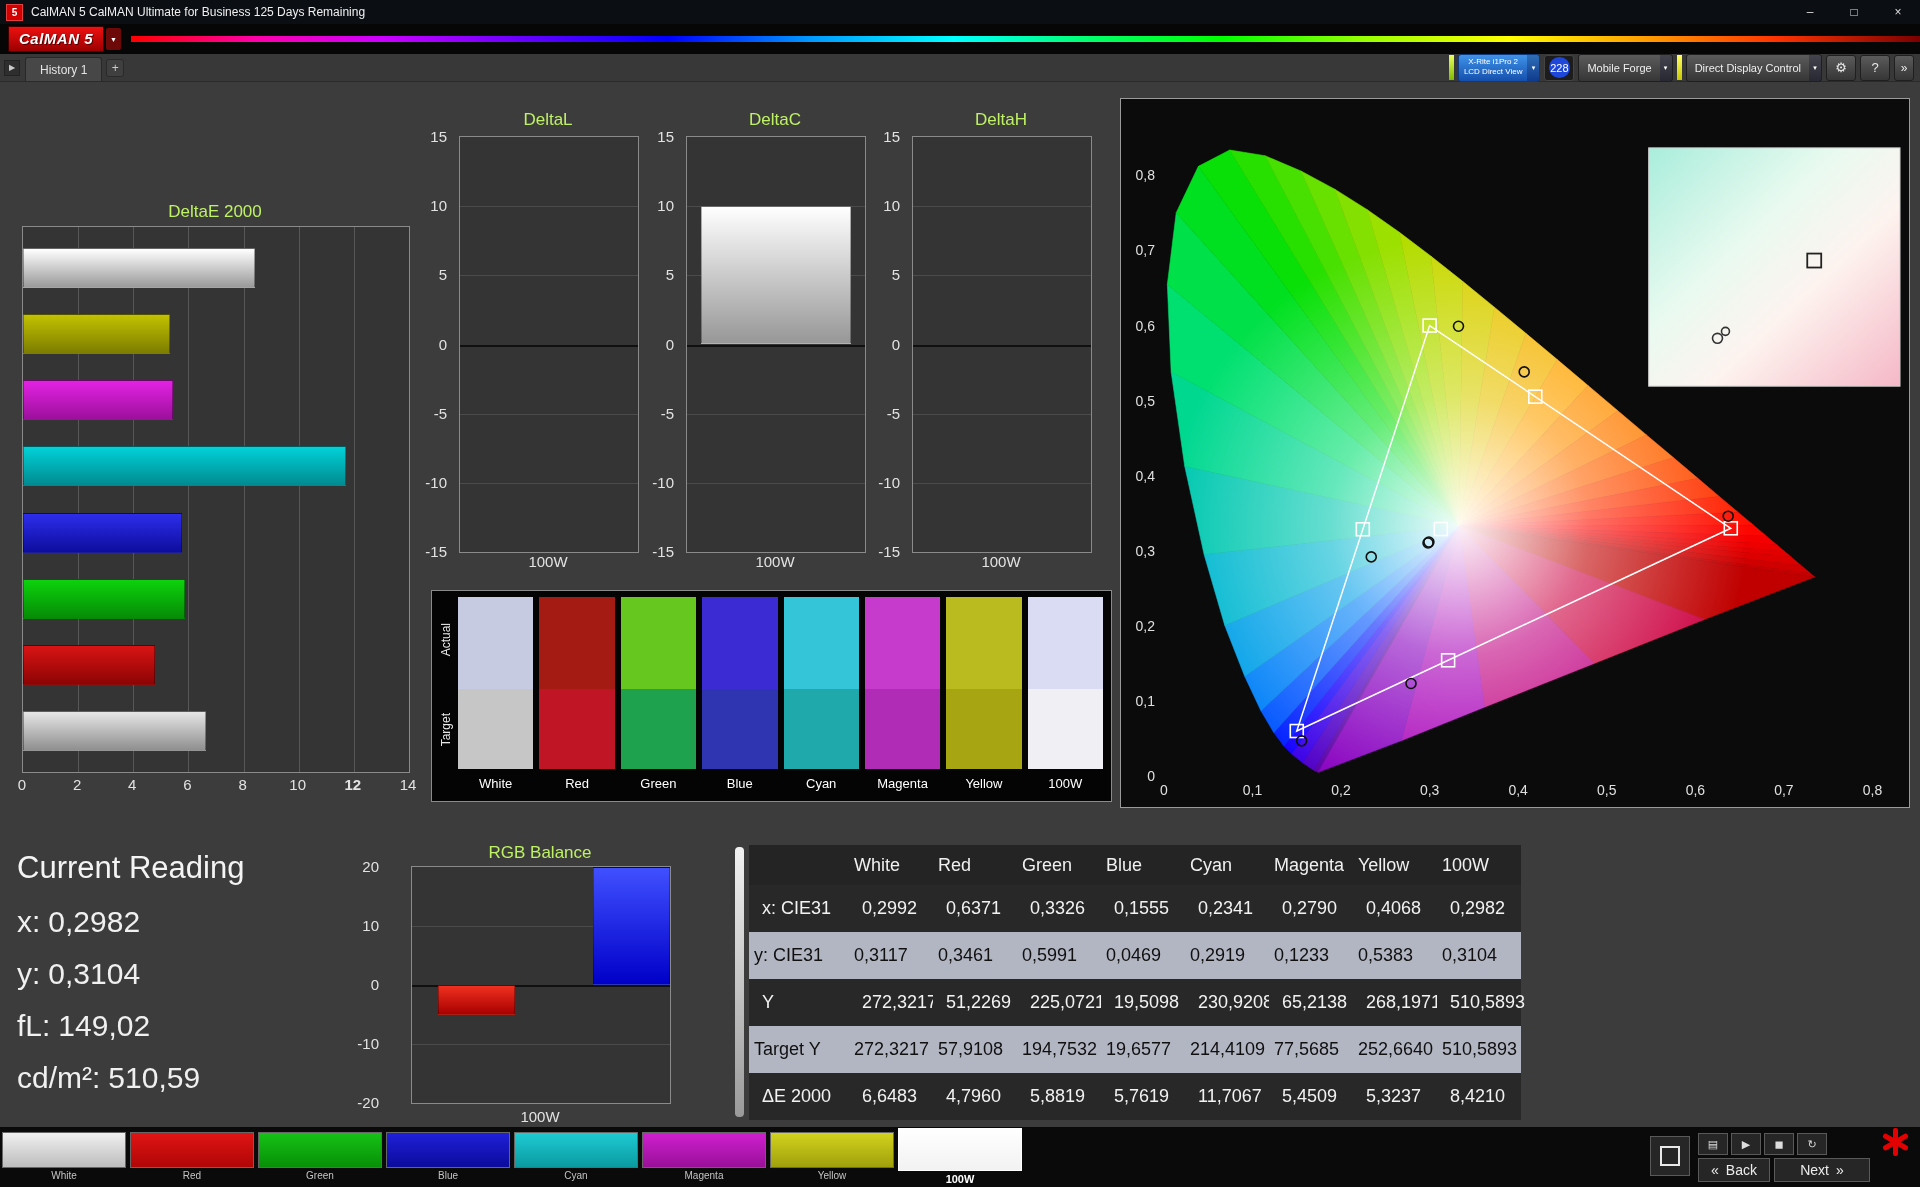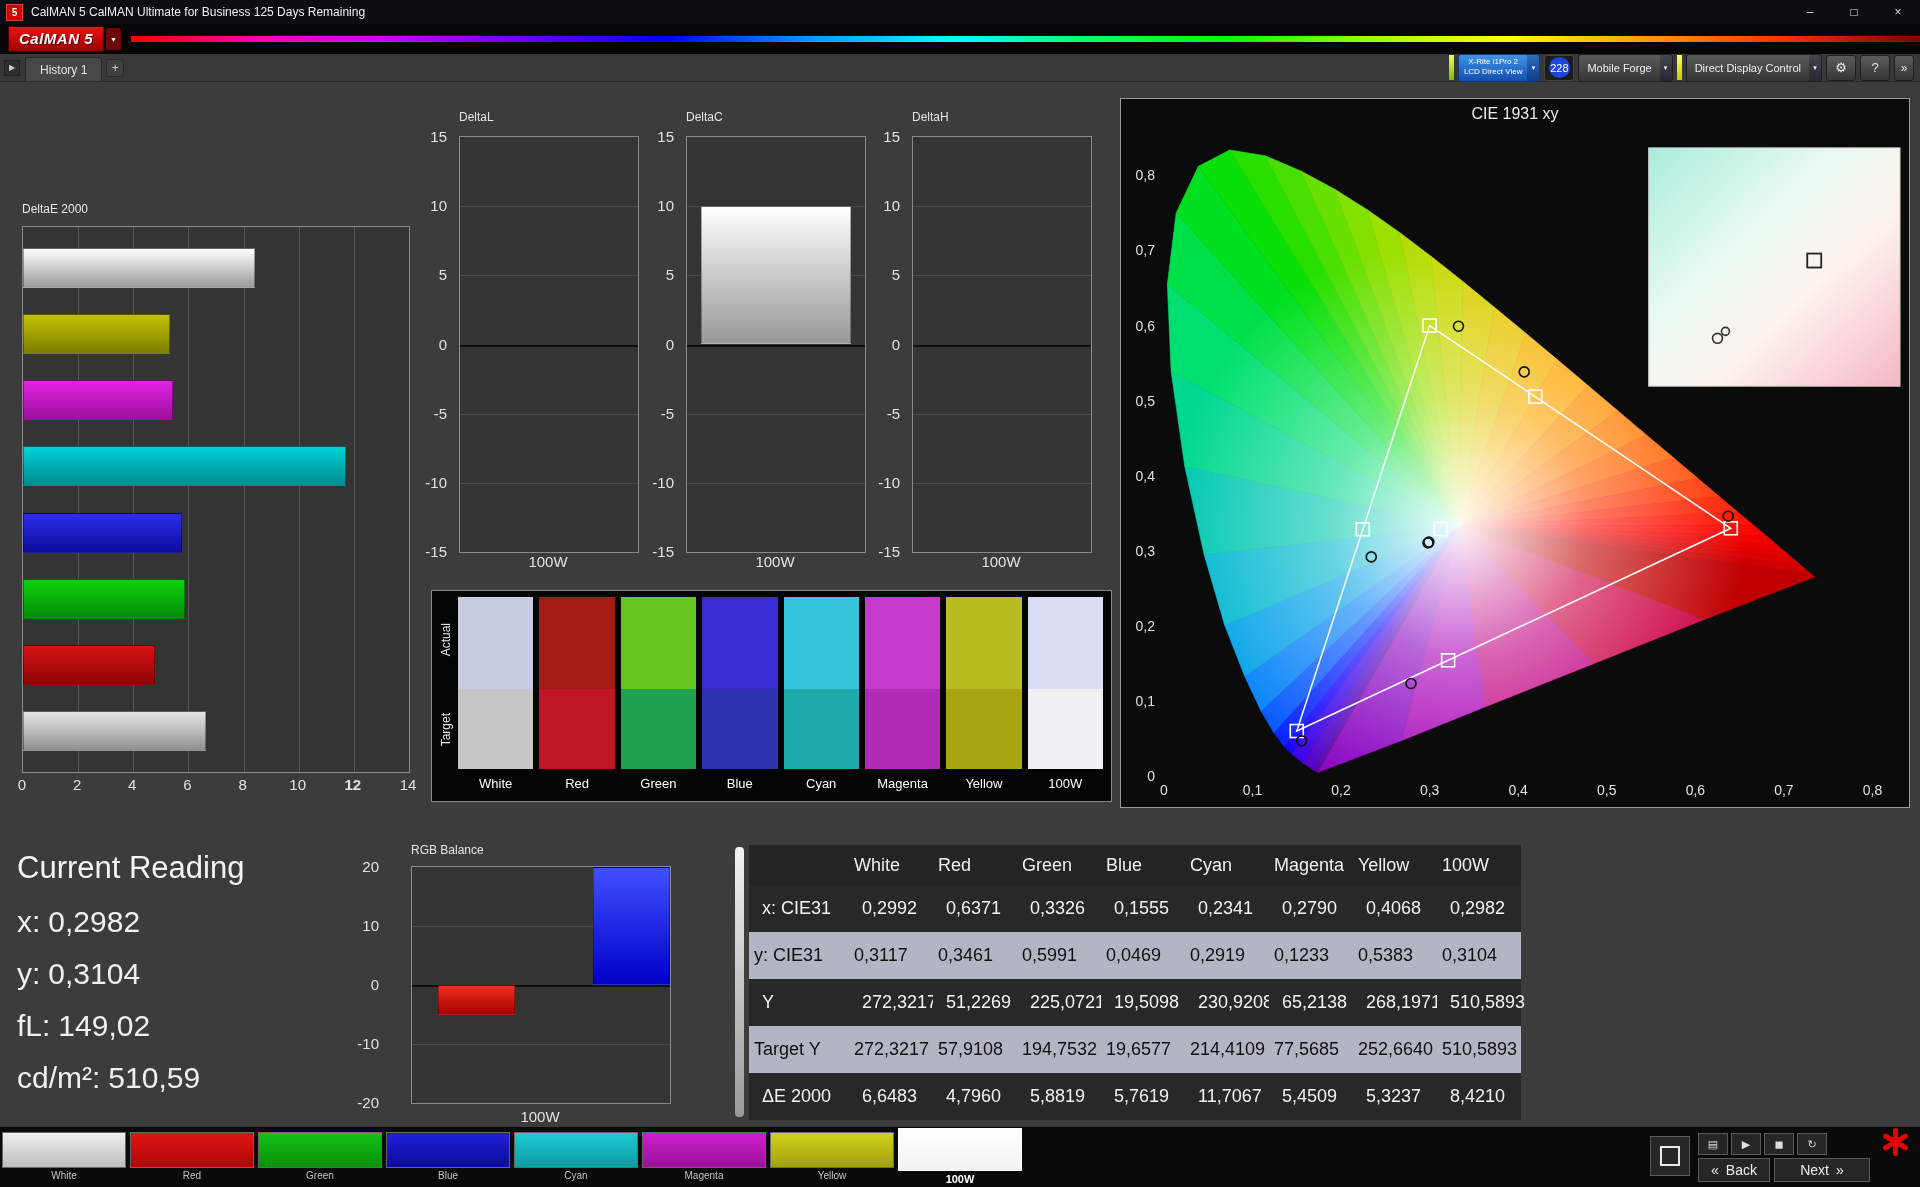--- a/index.html
+++ b/index.html
@@ -32,21 +32,21 @@
   .dd{width:12px;display:flex;align-items:center;justify-content:center;font-size:7px;color:#fff;background:rgba(0,0,40,.25);}
   .badge-btn{height:26px;width:30px;background:#1c1c1c;border:1px solid #444;border-radius:3px;display:flex;align-items:center;justify-content:center;padding:0;}
   .badge{width:21px;height:21px;border-radius:50%;background:#1e46d8;color:#fff;font-size:11px;display:flex;align-items:center;justify-content:center;}
   .dark-btn{height:26px;display:flex;align-items:stretch;background:linear-gradient(#5b5b5b,#363636);border:1px solid #1f1f1f;border-radius:3px;color:#eee;padding:0;}
   .dark-btn .lbl{padding:0 8px;font-size:11px;display:flex;align-items:center;}
   .square-btn{width:30px;height:26px;background:linear-gradient(#5b5b5b,#363636);border:1px solid #1f1f1f;border-radius:3px;color:#e8e8e8;font-size:13px;display:flex;align-items:center;justify-content:center;padding:0;}
   .narrow-btn{width:20px;height:26px;background:linear-gradient(#5b5b5b,#363636);border:1px solid #1f1f1f;border-radius:3px;color:#e8e8e8;font-size:12px;display:flex;align-items:center;justify-content:center;padding:0;}
 
   
   .page-title{position:absolute;left:28px;top:94px;font-size:44px;font-weight:300;color:#f4f4f4;letter-spacing:1px;}
-  .chart-title{font-size:12px;color:#e5e5e5;}
+  .chart-title{font-size:17px;color:#bef264;text-align:center;}
 
   
   #deltae-title{position:absolute;left:22px;top:202px;width:386px;}
   #deltae-plot{position:absolute;left:22px;top:226px;width:386px;height:545px;background:#343434;border:1px solid #8a8a8a;}
   .vgrid{position:absolute;top:0;bottom:0;width:1px;background:#575757;}
   .hbar{position:absolute;left:0;height:40px;border:1px solid rgba(0,0,0,.35);box-sizing:border-box;}
   #deltae-xlabels{position:absolute;left:22px;top:776px;width:386px;height:20px;font-size:15px;color:#e2e2e2;}
   .xlab{position:absolute;transform:translateX(-50%);}
 
   
@@ -411,21 +411,20 @@
         <circle cx="290.752" cy="586.1551" r="5" fill="none" stroke="#101010" stroke-width="1.6"></circle>
         <circle cx="404.2384" cy="273.6601" r="5" fill="none" stroke="#101010" stroke-width="1.6"></circle>
         <circle cx="307.8016" cy="445.2688" r="5" fill="none" stroke="#101010" stroke-width="1.6"></circle>
         <g>
           <rect x="529" y="49" width="252" height="239" fill="url(#insetgrad)" stroke="#cccccc" stroke-width="1"></rect>
           <rect x="688" y="155" width="14" height="14" fill="none" stroke="#222222" stroke-width="1.8"></rect>
           <circle cx="598" cy="240" r="5" fill="none" stroke="#333333" stroke-width="1.6"></circle>
           <circle cx="606" cy="233" r="4" fill="none" stroke="#333333" stroke-width="1.6"></circle>
         </g>
       </svg>
-    <div id="cie-title">CIE 1931 xy</div>
   </div>
 
   <div id="cur-title">Current Reading</div>
   <div id="cur-lines">
     <div><span>x:</span><span class="val">0,2982</span></div>
     <div><span>y:</span><span class="val">0,3104</span></div>
     <div><span>fL:</span><span class="val">149,02</span></div>
     <div><span>cd/m²:</span><span class="val">510,59</span></div>
   </div>
 

